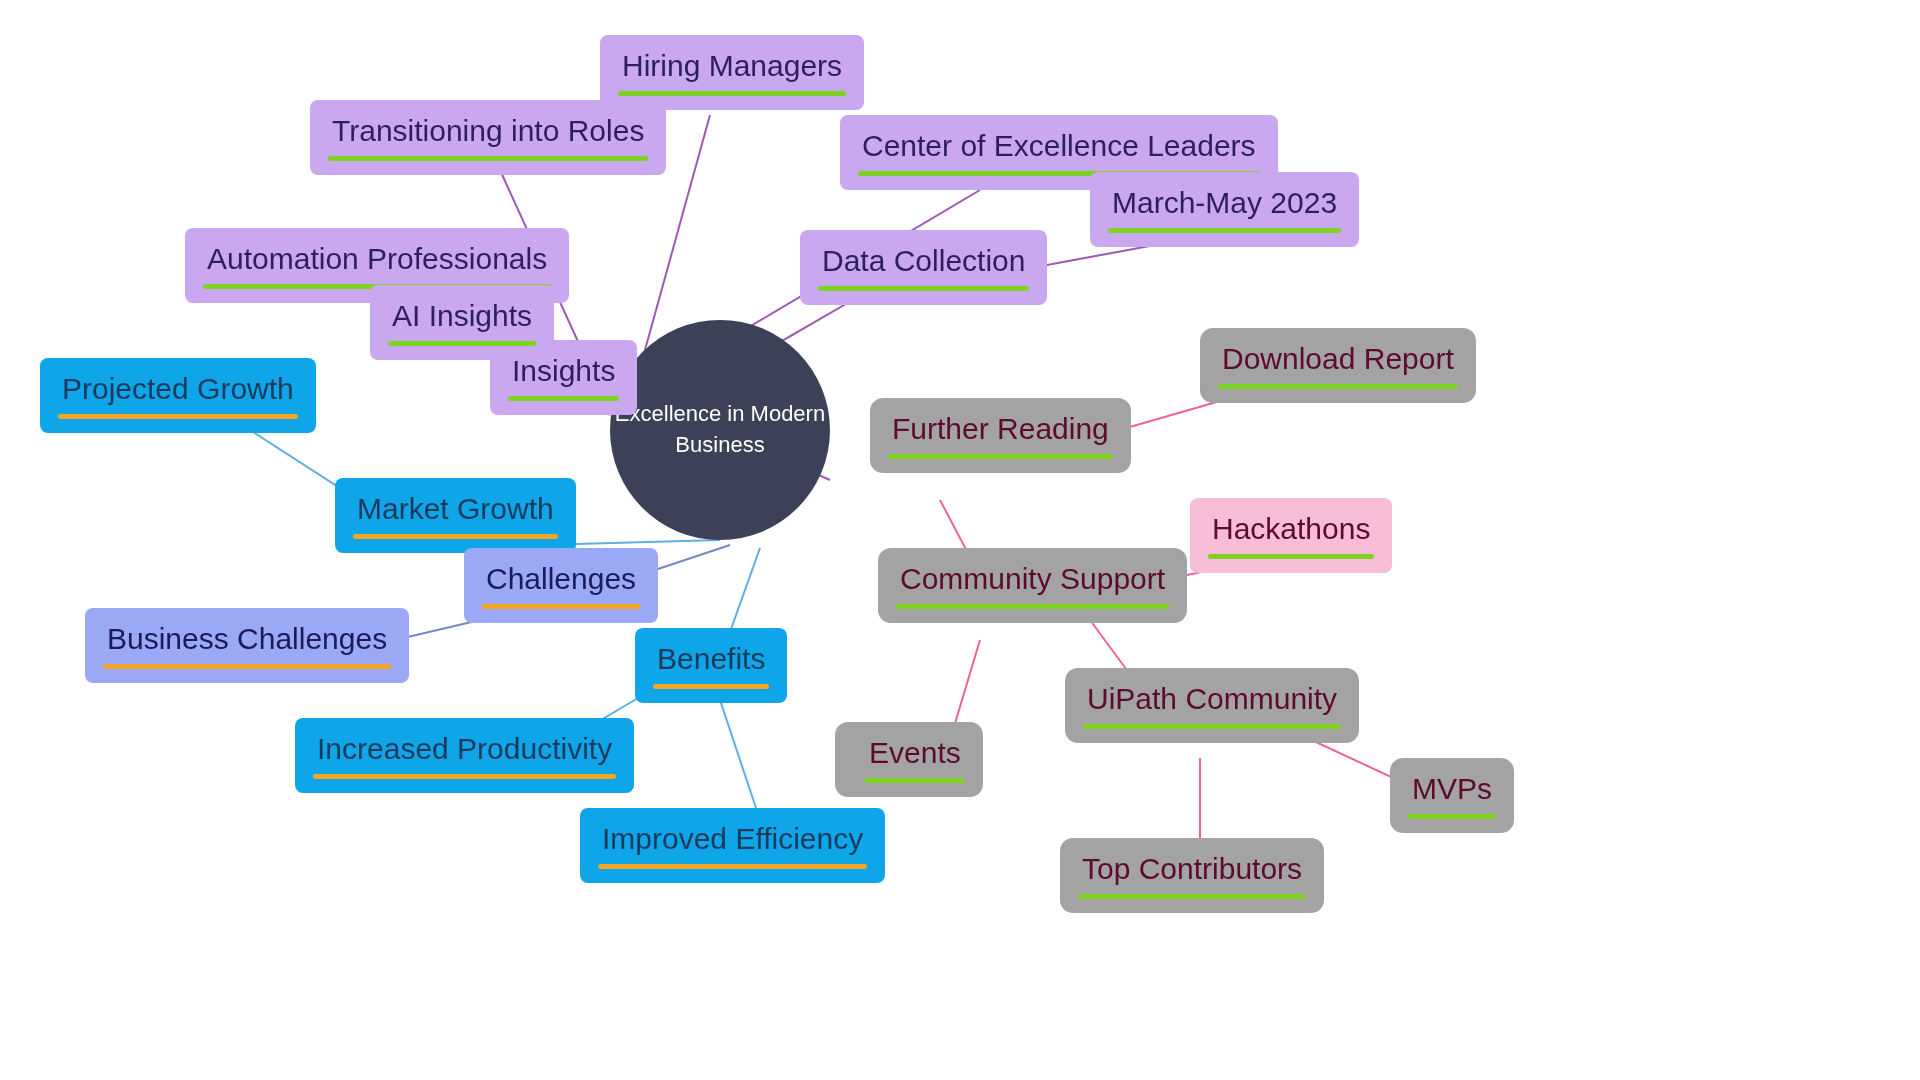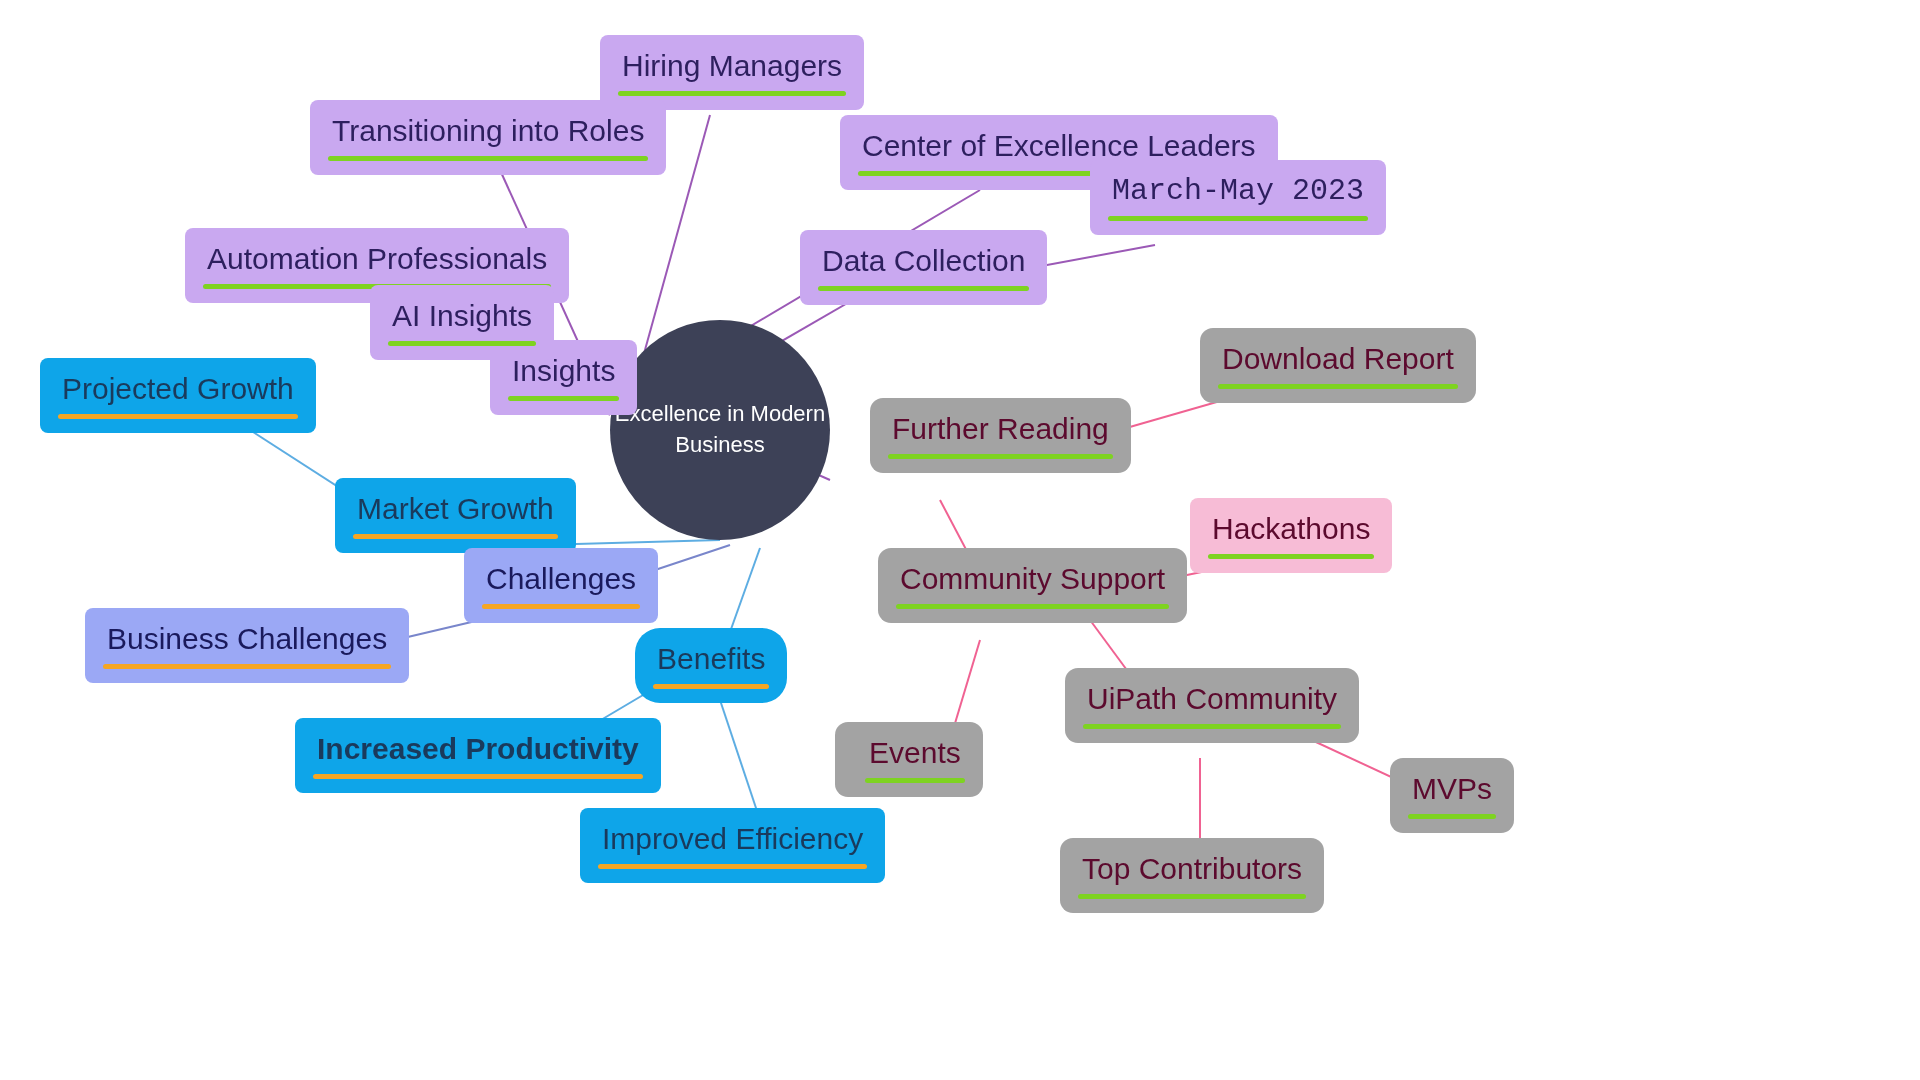--- a/index.html
+++ b/index.html
@@ -183,45 +183,45 @@
 </div>
 
 <div class="node node-purple" style="left: 370px; top: 285px;">
   <span>AI Insights</span>
 </div>
 
 <div class="node node-purple" style="left: 800px; top: 230px;">
   <span>Data Collection</span>
 </div>
 
-<div class="node node-purple" style="left: 1090px; top: 160px; font-family: Liberation Mono, monospace;">
+<div class="node node-purple" style="left: 1090px; top: 172px;">
   <span>March-May 2023</span>
 </div>
 
 <div class="node node-blue" style="left: 335px; top: 478px;">
   <span>Market Growth</span>
 </div>
 
 <div class="node node-blue" style="left: 40px; top: 358px;">
   <span>Projected Growth</span>
 </div>
 
 <div class="node node-bluepurple" style="left: 420px; top: 548px; margin-left: 44px;">
   <span>Challenges</span>
 </div>
 
 <div class="node node-bluepurple" style="left: 85px; top: 608px;">
   <span>Business Challenges</span>
 </div>
 
-<div class="node node-blue" style="left: 635px; top: 628px; border-radius: 25px;">
+<div class="node node-blue" style="left: 635px; top: 628px;">
   <span>Benefits</span>
 </div>
 
-<div class="node node-blue" style="left: 295px; top: 718px; font-weight: bold;">
+<div class="node node-blue" style="left: 295px; top: 718px;">
   <span>Increased Productivity</span>
 </div>
 
 <div class="node node-blue" style="left: 580px; top: 808px;">
   <span>Improved Efficiency</span>
 </div>
 
 <div class="node node-pink" style="left: 870px; top: 398px;">
   <span>Further Reading</span>
 </div>

